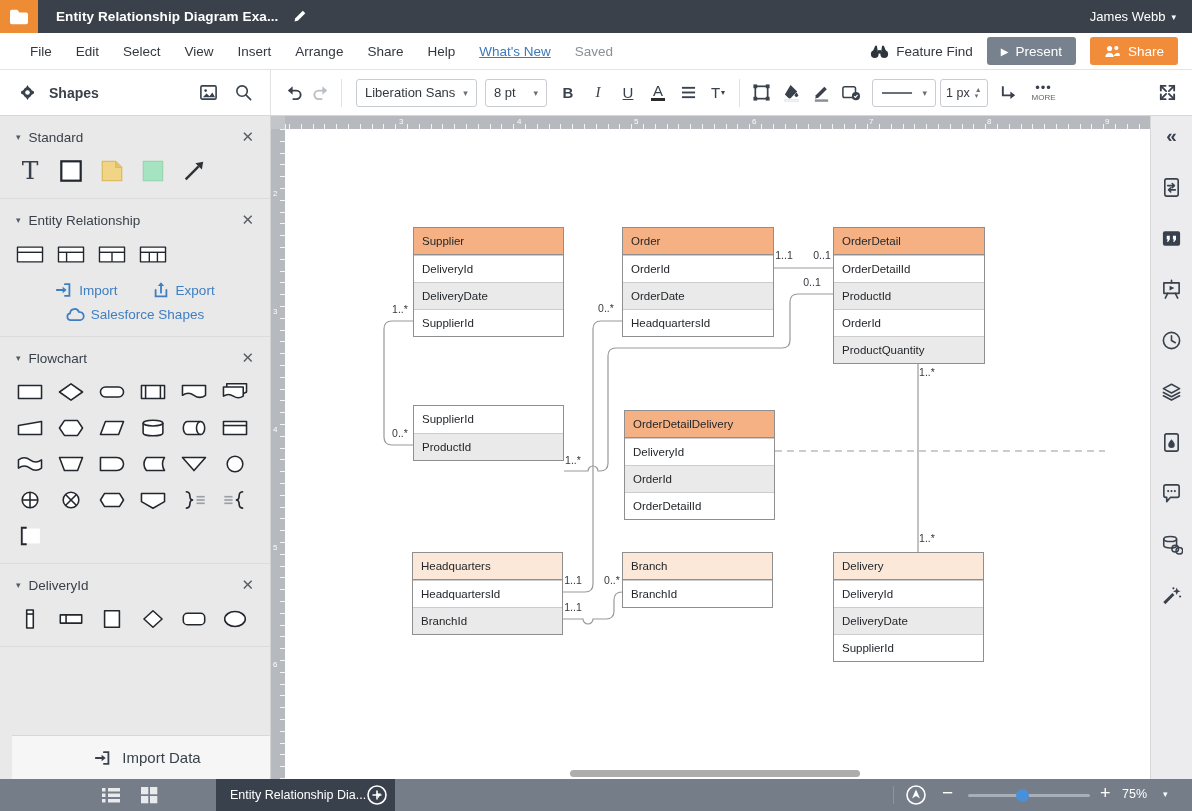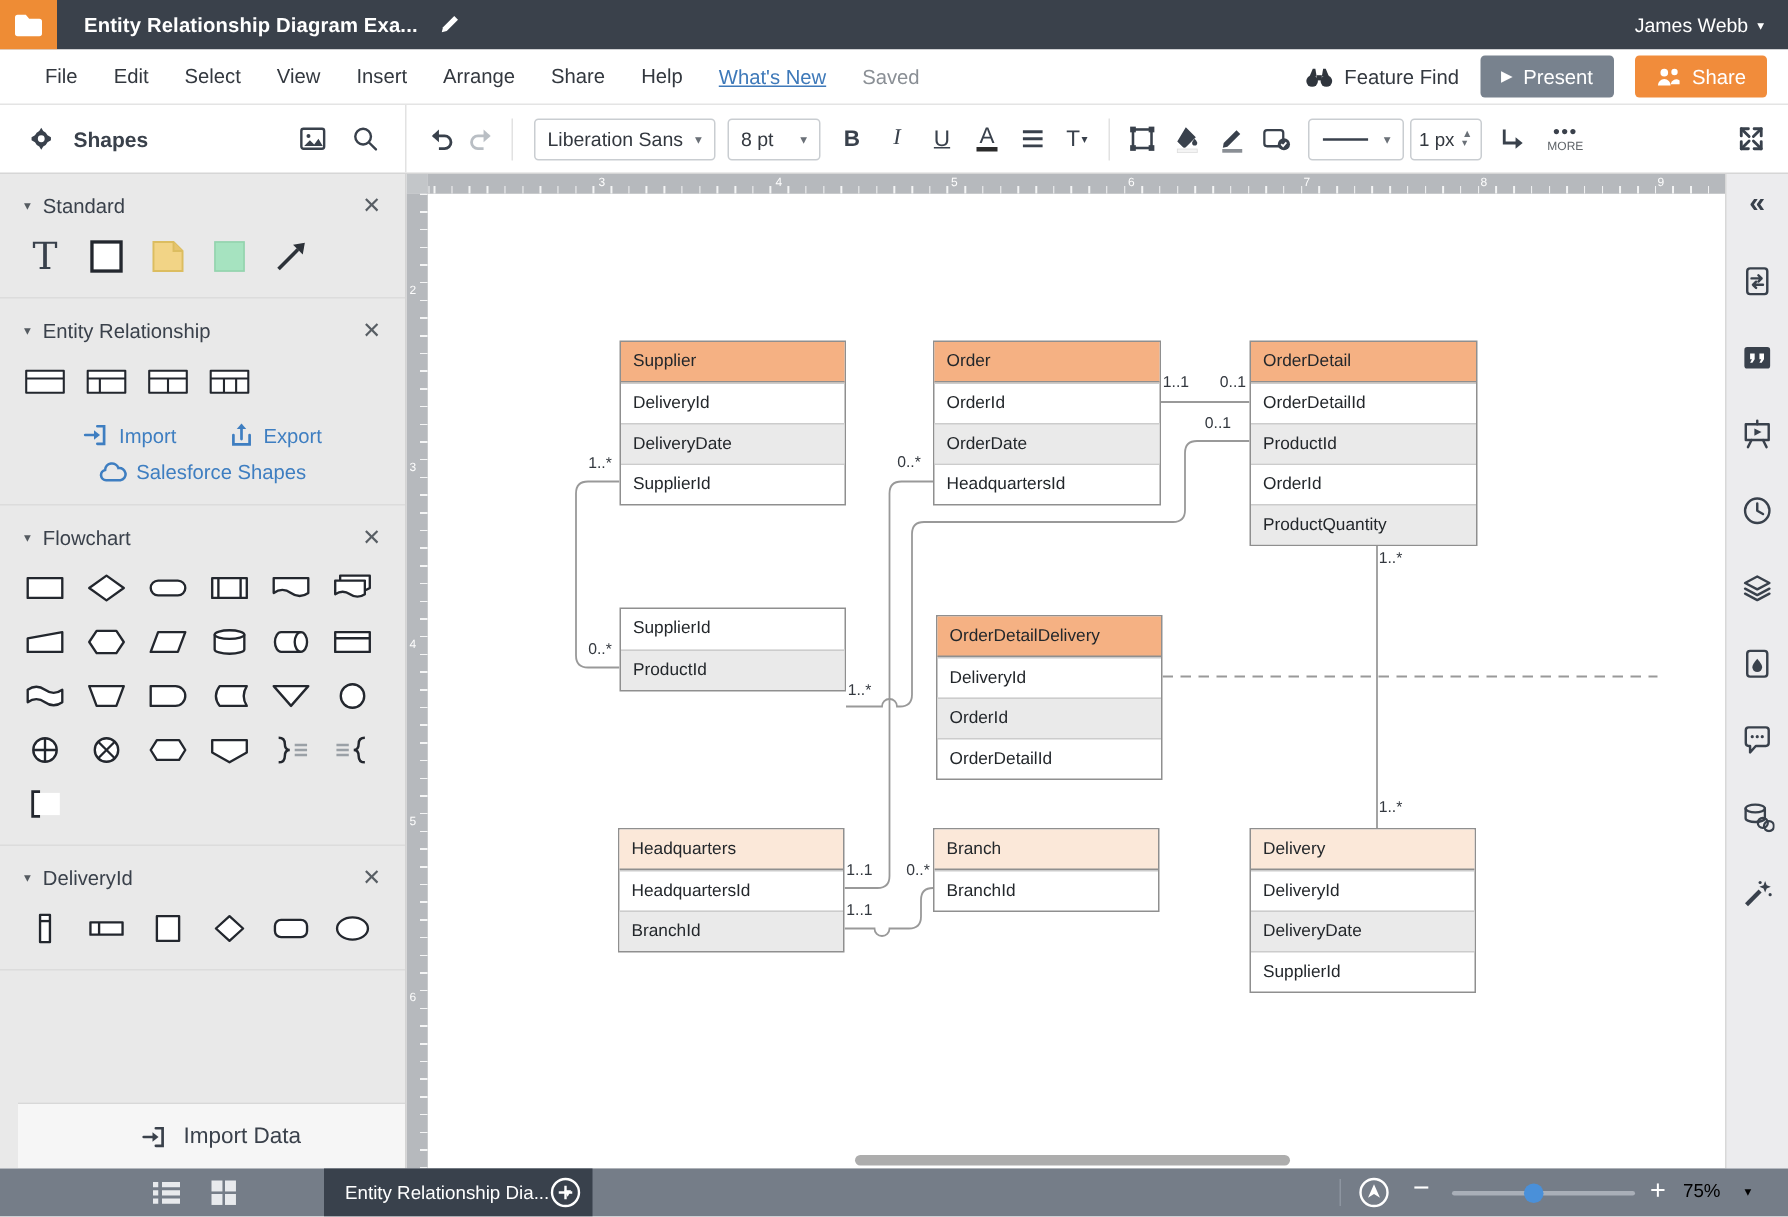--- a/index.html
+++ b/index.html
@@ -101,21 +101,21 @@
   #bb-grid { position:absolute; left:138px; top:5px; }
   #page-tab { position:absolute; left:172px; top:0; height:32px; background:#39414c; color:#fff; font-size:12.5px; display:flex; align-items:center; padding:0 14px; gap:10px;margin-left:44px; }
   #page-tab .glyph { font-size:9px; }
   #bb-add { position:absolute; left:366px; top:5px; }
   #bb-sep { position:absolute; left:893px; top:7px; width:1px; height:18px; background:#8d95a0; }
   #bb-fit { position:absolute; left:905px; top:5px; }
   #bb-minus { position:absolute; left:942px; top:3px; color:#fff; font-size:19px; }
   #zoom-track { position:absolute; left:968px; top:15px; width:122px; height:3px; background:#a9afb8; border-radius:2px; }
   #zoom-thumb { position:absolute; left:48px; top:-5px; width:13px; height:13px; border-radius:50%; background:#4a90d9; }
   #bb-plus { position:absolute; left:1100px; top:4px; color:#fff; font-size:18px; }
-  #zoom-level { position:absolute; left:1122px; top:8px; color:#000000; font-size:12.5px; display:flex; gap:16px; align-items:center; }
+  #zoom-level { position:absolute; left:1122px; top:8px; color:#ffffff; font-size:12.5px; display:flex; gap:16px; align-items:center; }
   #zoom-level .glyph { font-size:9px; }
   svg { display:block; }
 </style>
 </head>
 <body>
 
 <div id="app">
 
   <div id="titlebar">
     <div id="folder-tile">

